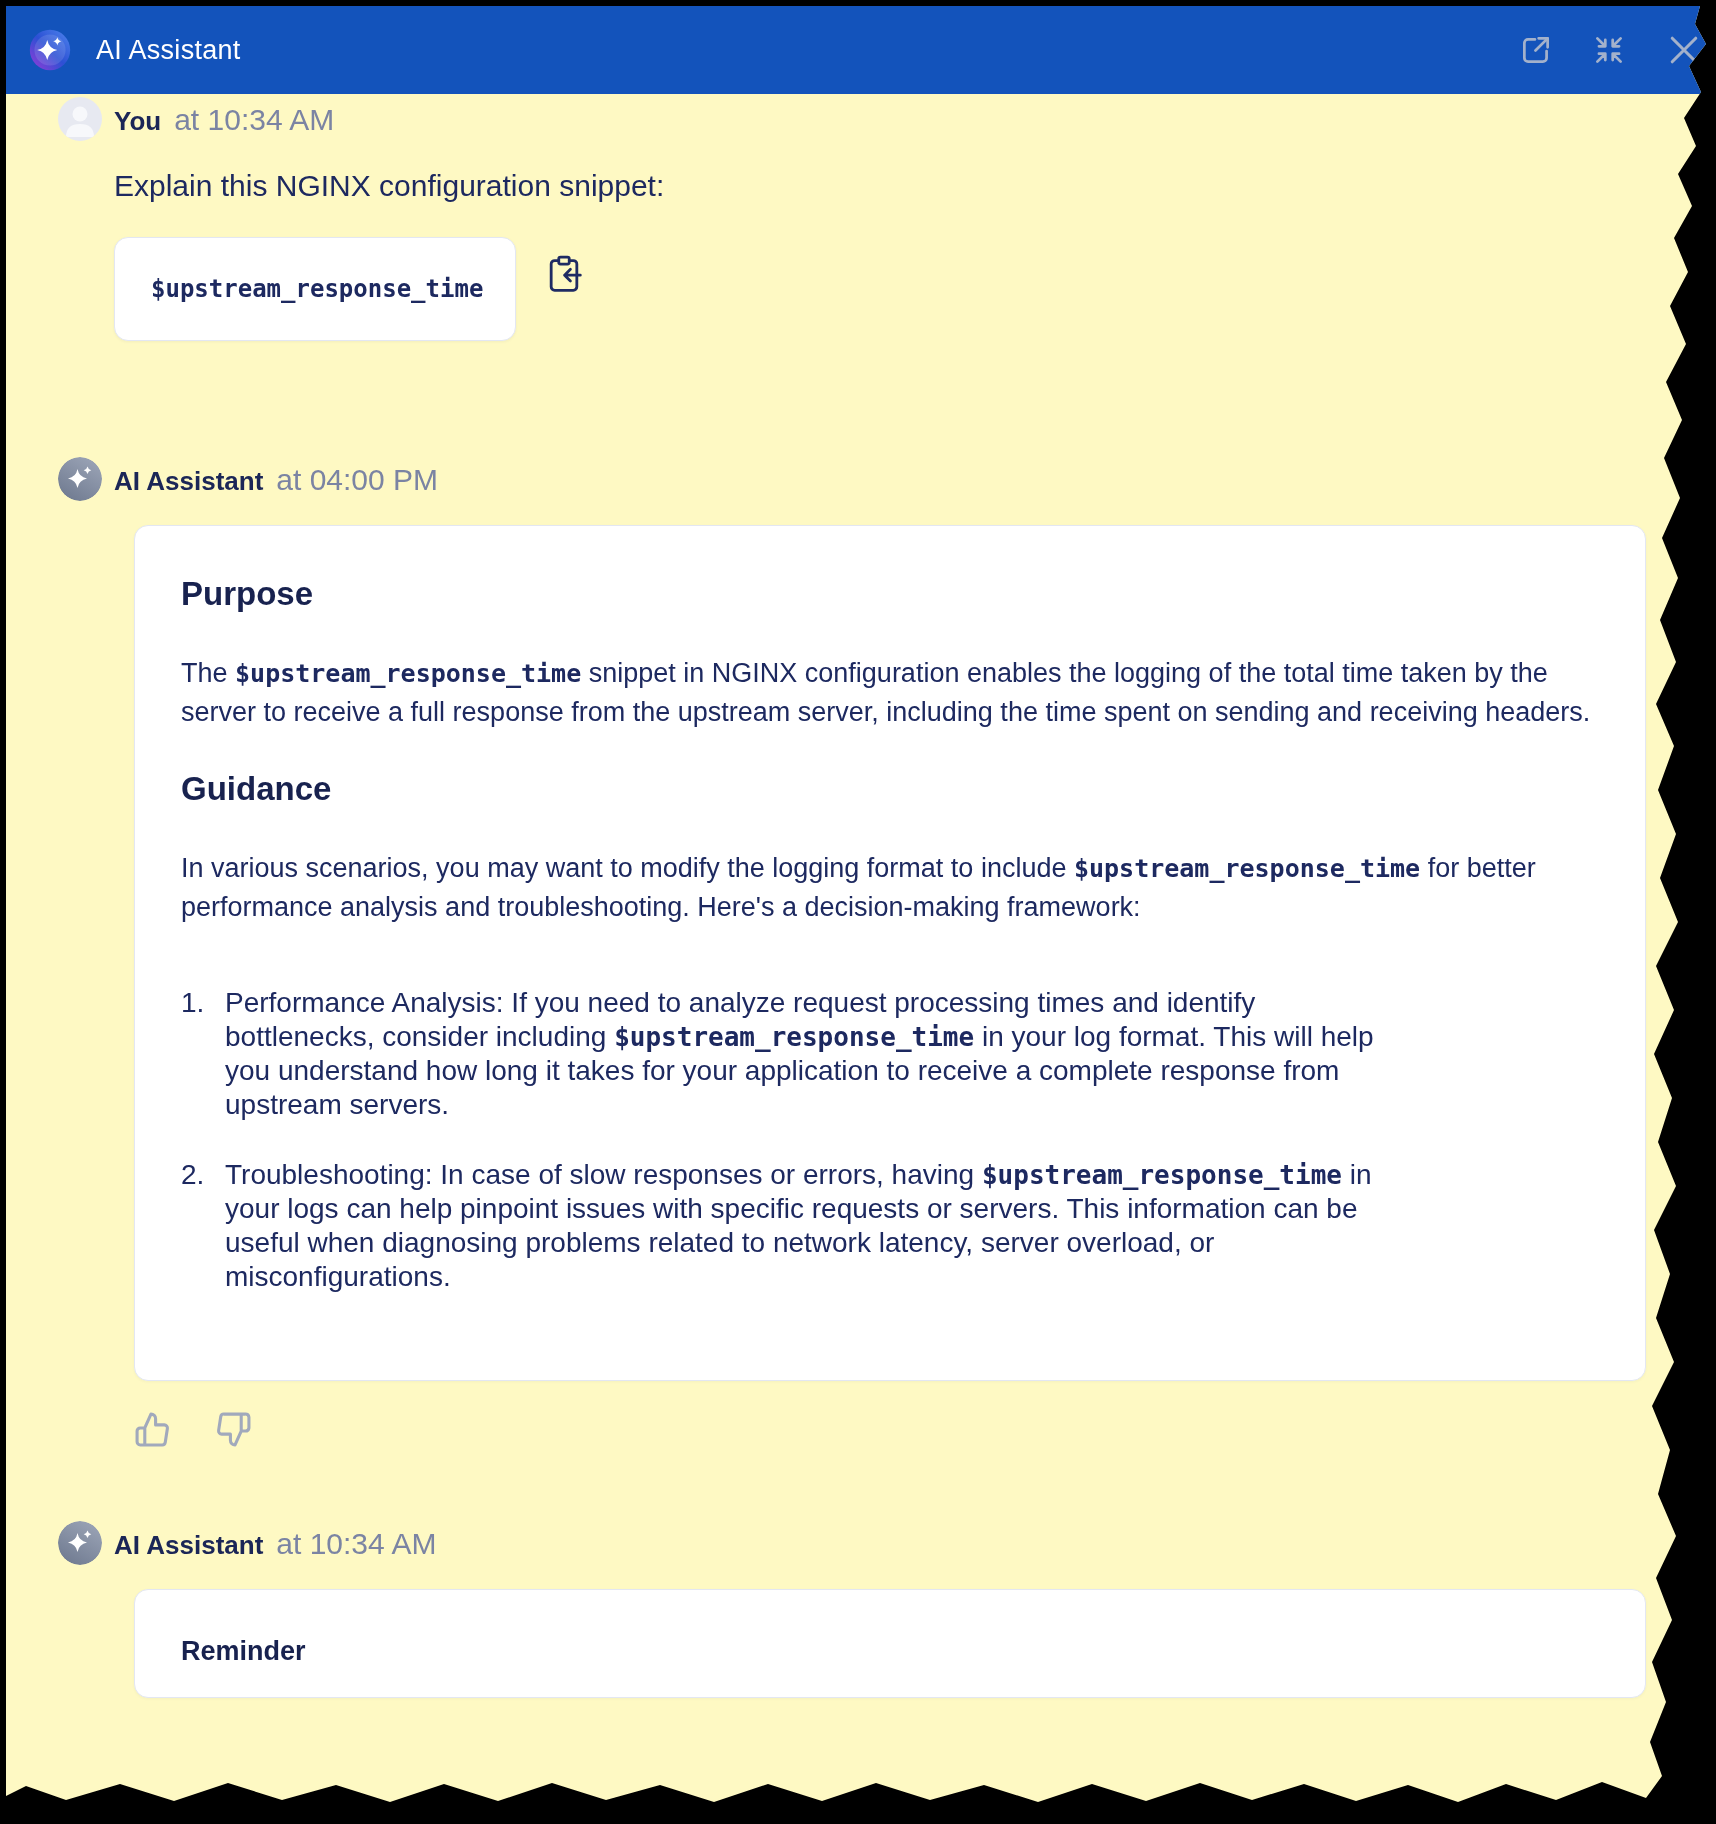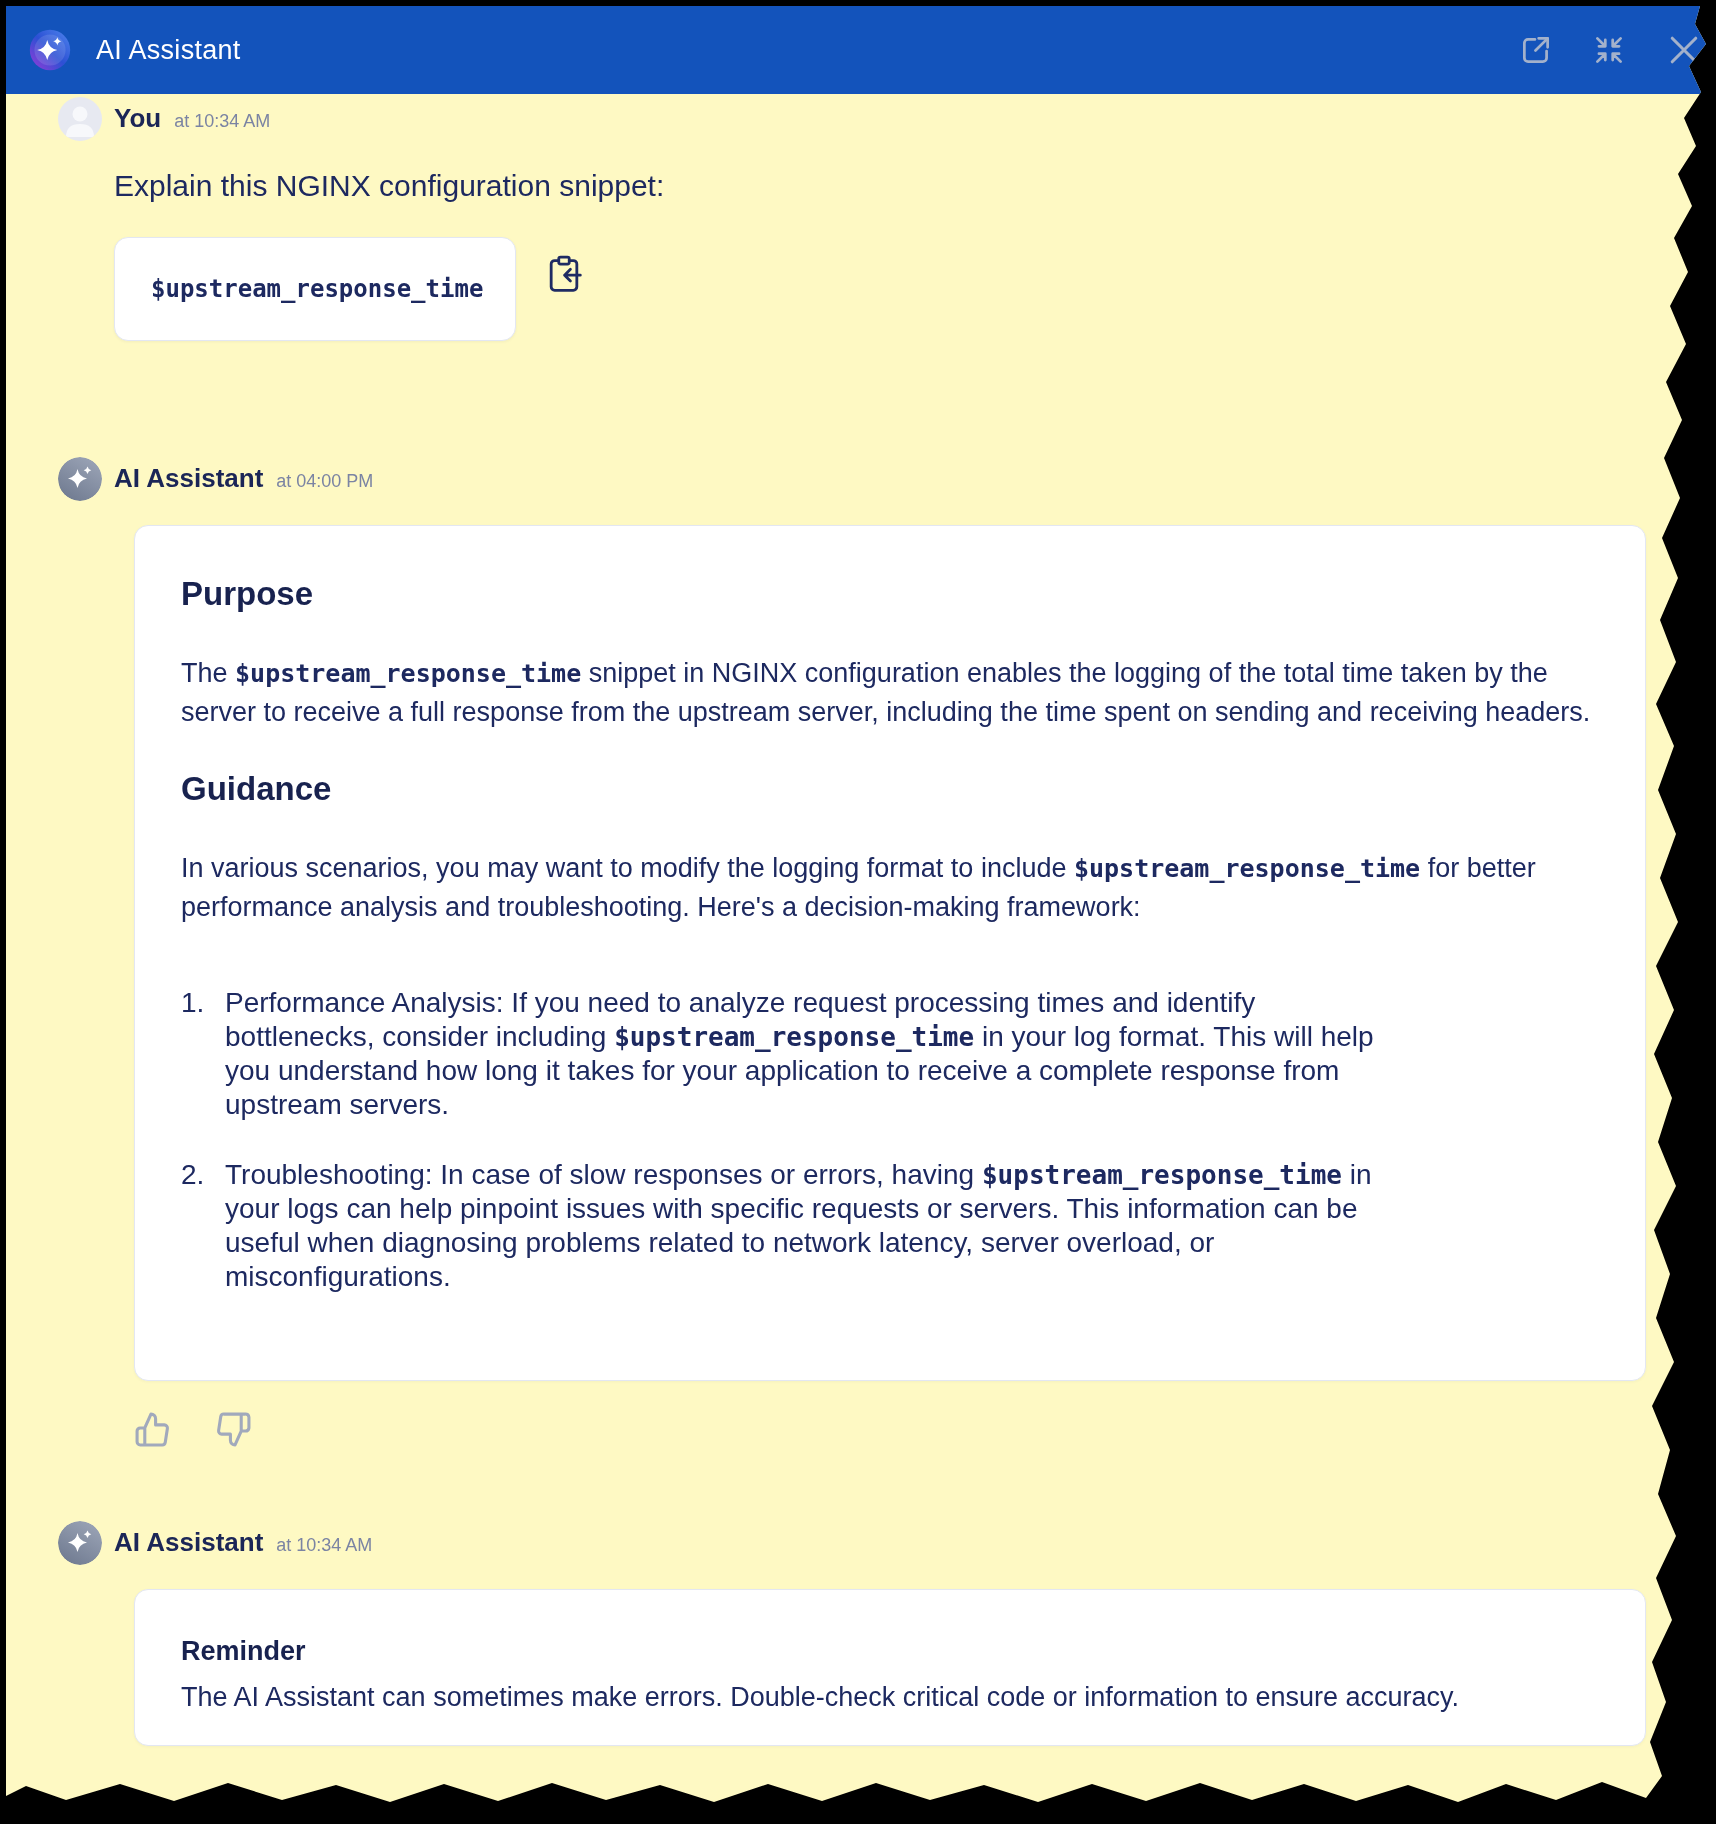--- a/index.html
+++ b/index.html
@@ -18,21 +18,21 @@
   .hdr .actions{margin-left:auto;display:flex;align-items:center;gap:37px;padding-right:6px;}
   .icon-btn{background:transparent;border:none;padding:0;margin:0;cursor:pointer;display:flex;align-items:center;justify-content:center;}
   .icon-btn svg{stroke:#a3b1cb;fill:none;stroke-width:2.6;stroke-linecap:round;stroke-linejoin:round;}
   
   .chat{position:relative;}
   .msg{position:relative;padding-left:108px;}
   .avatar{position:absolute;left:52px;top:0;width:44px;height:44px;border-radius:50%;overflow:hidden;}
   .avatar-user{background:#e7e9f1;}
   .msg-head{display:flex;align-items:baseline;gap:13px;min-height:44px;padding-top:6px;}
   .author{font-size:26px;font-weight:700;color:#1b2657;}
-  .timestamp{font-size:18px;color:#7b84a3;}
+  .timestamp{font-size:30px;color:#7b84a3;}
   .user-text{margin-top:22px;font-size:30px;color:#1d2960;}
   .code-row{margin-top:34px;display:flex;align-items:flex-start;}
   .code-box{box-sizing:border-box;width:402px;height:104px;background:#ffffff;border:1.5px solid #e3e7f2;border-radius:14px;
     display:flex;align-items:center;padding-left:36px;box-shadow:0 1px 3px rgba(30,40,90,.05);}
   .code-box code, code.inline{font-family:"DejaVu Sans Mono", monospace;color:#1d2960;font-weight:bold;}
   .code-box code{font-size:24px;}
   .copy-btn{background:transparent;border:none;padding:0;margin:16px 0 0 28px;cursor:pointer;}
   .copy-btn svg{stroke:#1f2b63;fill:none;stroke-width:2.4;stroke-linecap:round;stroke-linejoin:round;}
   .msg-ai1{margin-top:116px;}
   .msg-ai2{margin-top:70px;}
@@ -188,18 +188,17 @@
           <path fill="#ffffff" d="M19.5 12 Q21 20 29 21.5 Q21 23 19.5 31 Q18 23 10 21.5 Q18 20 19.5 12 Z"></path>
           <path fill="#ffffff" d="M29.5 9.5 Q30.2 12.6 33.3 13.3 Q30.2 14 29.5 17.1 Q28.8 14 25.7 13.3 Q28.8 12.6 29.5 9.5 Z"></path>
         </svg>
       </div>
       <div class="msg-head">
         <span class="author">AI Assistant</span>
         <span class="timestamp">at 10:34 AM</span>
       </div>
       <div class="card card-reminder">
         <h3>Reminder</h3>
-        <p>The AI Assistant can sometimes make errors. Double-check critical code or information to ensure accuracy.</p>
       </div>
     </div>
 
   </div>
 </div>
 
 </body></html>

